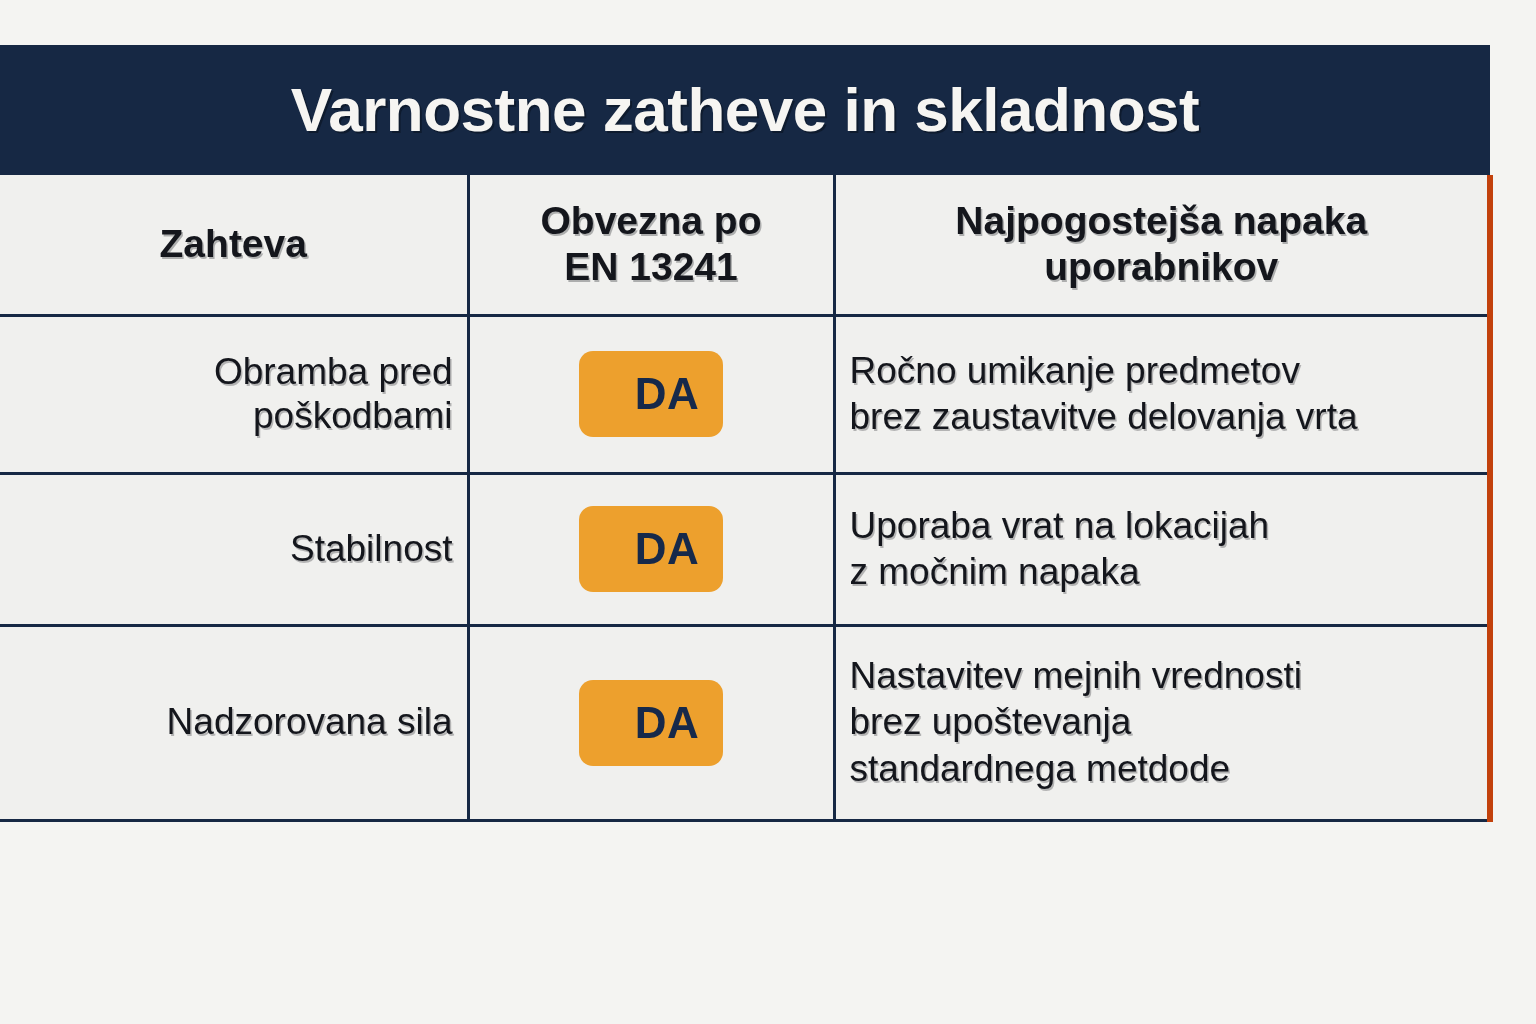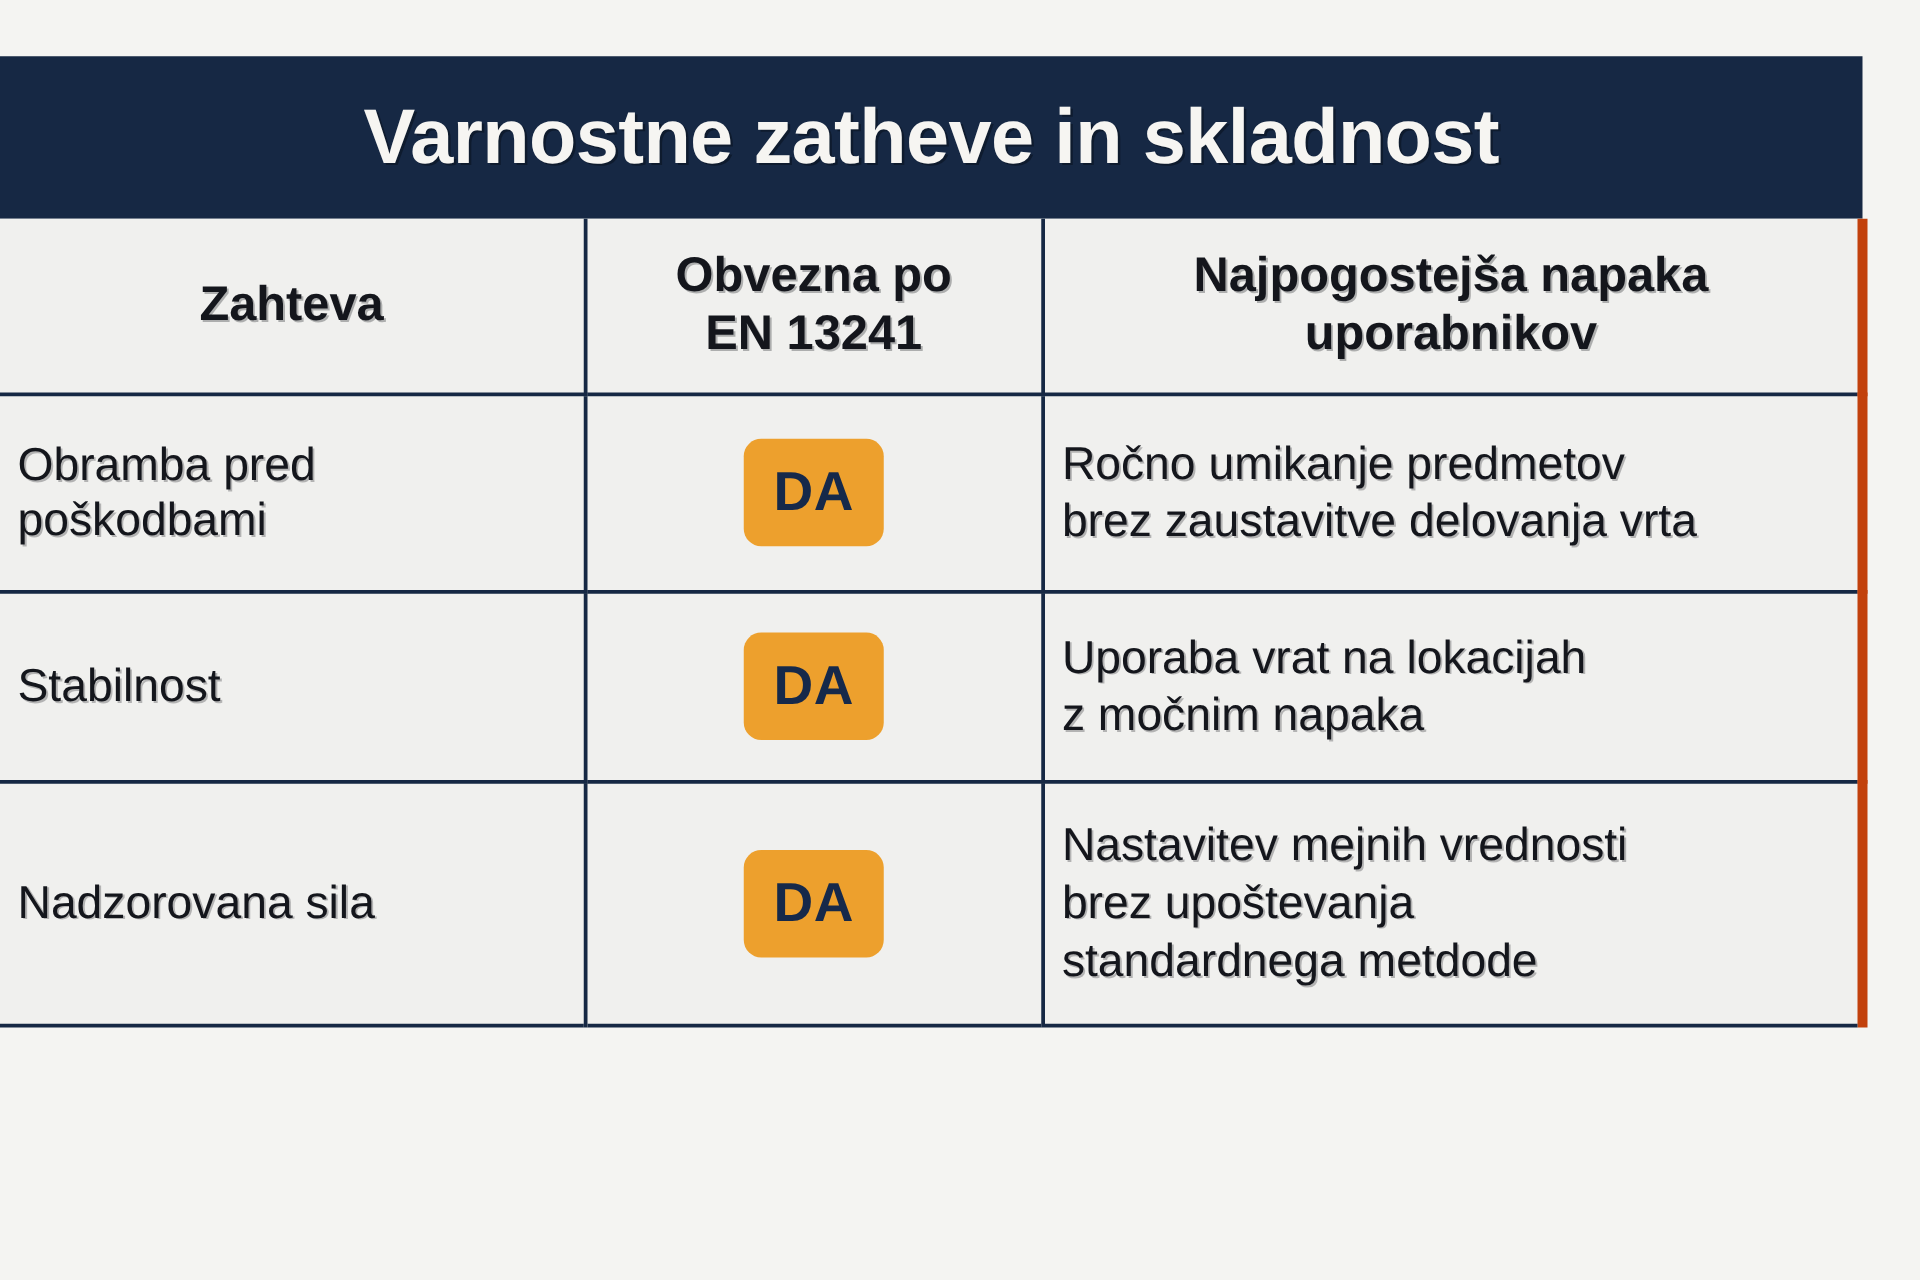--- a/index.html
+++ b/index.html
@@ -48,21 +48,21 @@
 
   
   .table {
     position: absolute;
     left: 0px;
     top: 175px;
     width: 1490px;
     border-collapse: collapse;
     table-layout: fixed;
     box-sizing: border-box;
-    border-right: 8px solid #c2410c;
+    border-right: 6px solid #c2410c;
     border-bottom: 3px solid #162844;
   }
   .table col.c1 { width: 468px; }
   .table col.c2 { width: 366px; }
   .table col.c3 { width: 656px; }
 
   .table td, .table th {
     background: #f0f0ee;
     border-right: 3px solid #162844;
     border-bottom: 3px solid #162844;
@@ -85,21 +85,21 @@
     font-size: 39px;
     font-weight: bold;
     line-height: 1.18;
     text-align: center;
     text-shadow: 1.5px 1.5px 0 rgba(20,22,28,0.30);
   }
   .hdr-row th.h1 { font-weight: bold; }
 
   
   .cell-req {
-    text-align: left;
+    text-align: right;
     font-size: 37px;
     line-height: 1.2;
     text-shadow: 1.5px 1.5px 0 rgba(20,22,28,0.28);
   }
   .cell-badge {
     text-align: center;
   }
   .cell-err {
     text-align: left;
     font-size: 37px;
@@ -120,20 +120,21 @@
     justify-content: center;
     width: 112px;
     height: 86px;
     background: #eda02d;
     border-radius: 14px;
     color: #16294a;
     font-size: 44px;
     font-weight: bold;
     letter-spacing: 0.5px;
     font-family: "Liberation Sans", sans-serif;
+    padding-left: 32px;
   }
 
   .nowrap-line { display: block; }
 </style>
 </head>
 <body>
 
 <div class="page">
 
   <div class="title-band">

